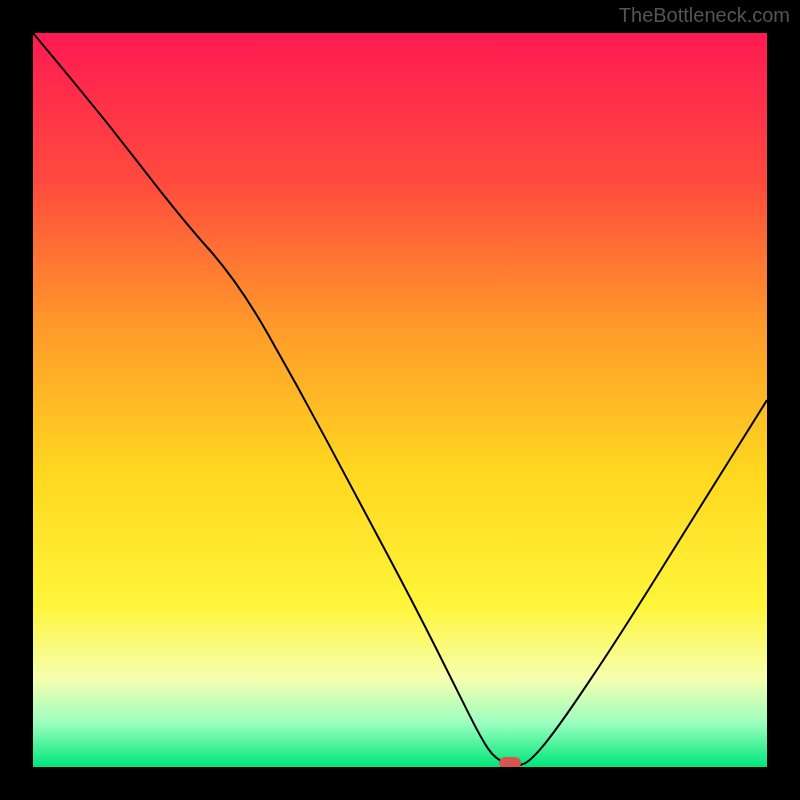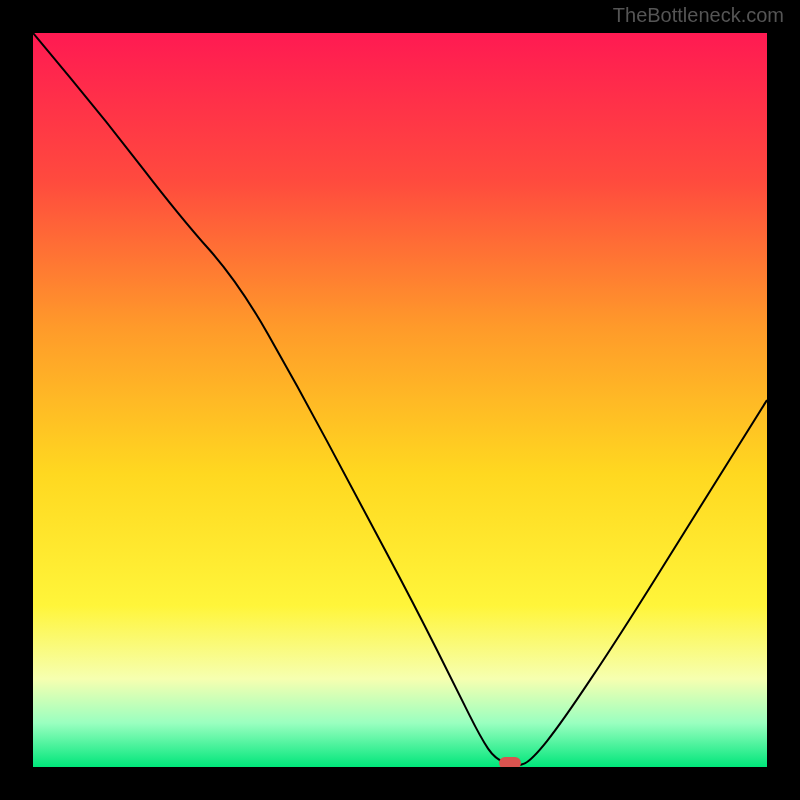--- a/index.html
+++ b/index.html
@@ -7,21 +7,21 @@
     width: 800px;
     height: 800px;
     background: #000;
     position: relative;
     overflow: hidden;
     font-family: Arial, sans-serif;
   }
   .watermark {
     position: absolute;
     top: 4px;
-    right: 16px;
+    right: 10px;
     color: #555;
     font-size: 20px;
     font-weight: 500;
     z-index: 10;
   }
   .plot-area {
     position: absolute;
     left: 33px;
     top: 33px;
     width: 734px;

